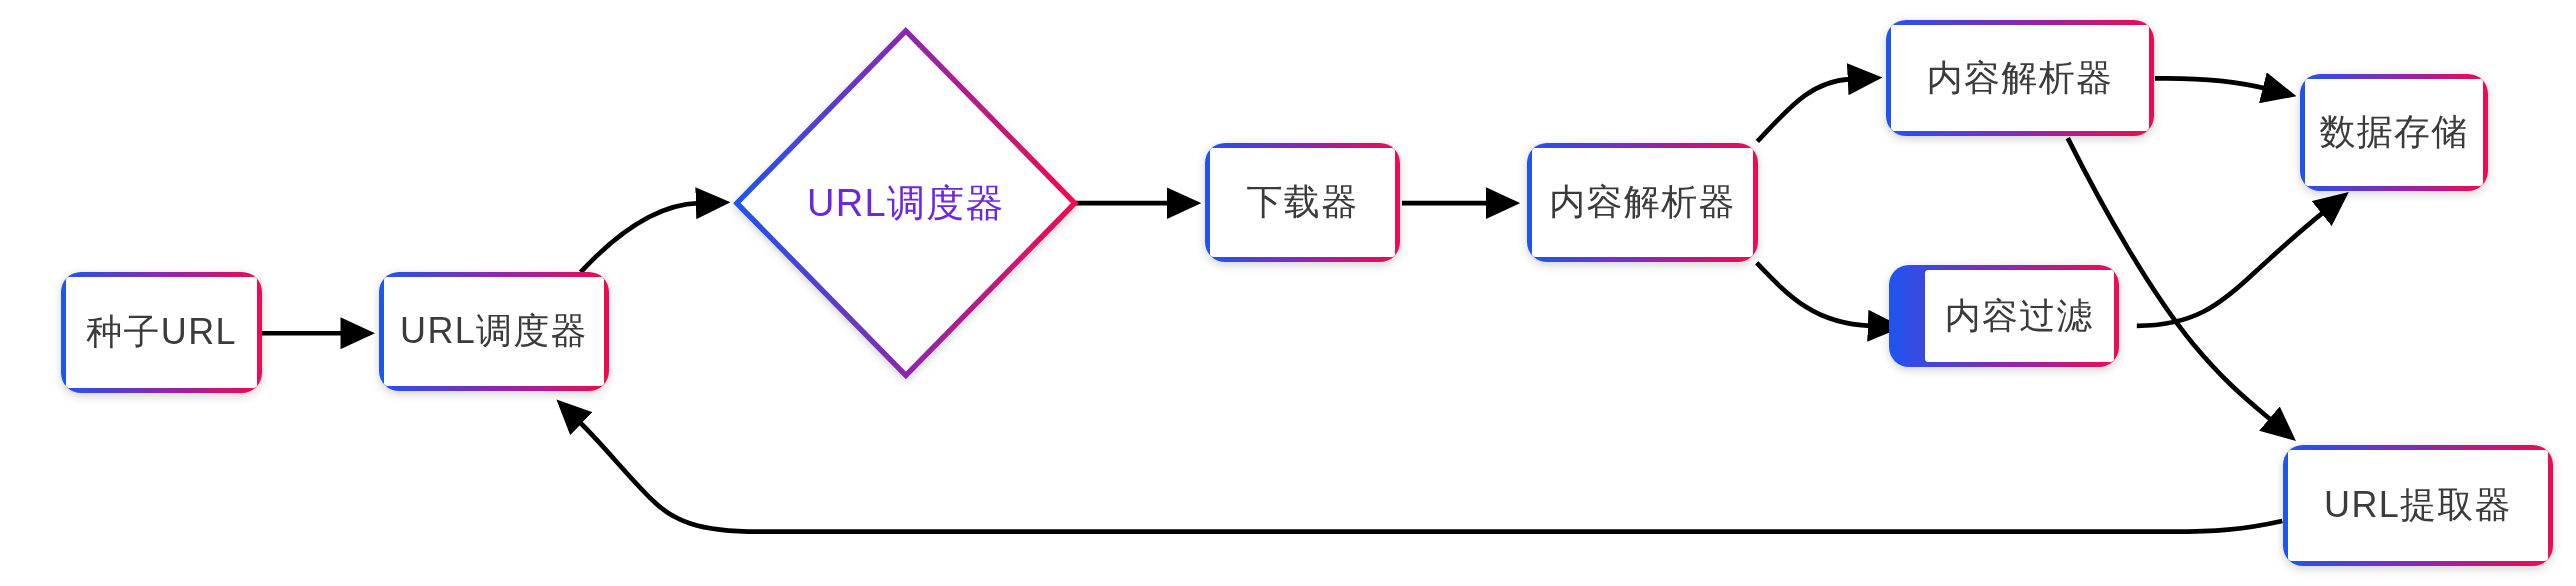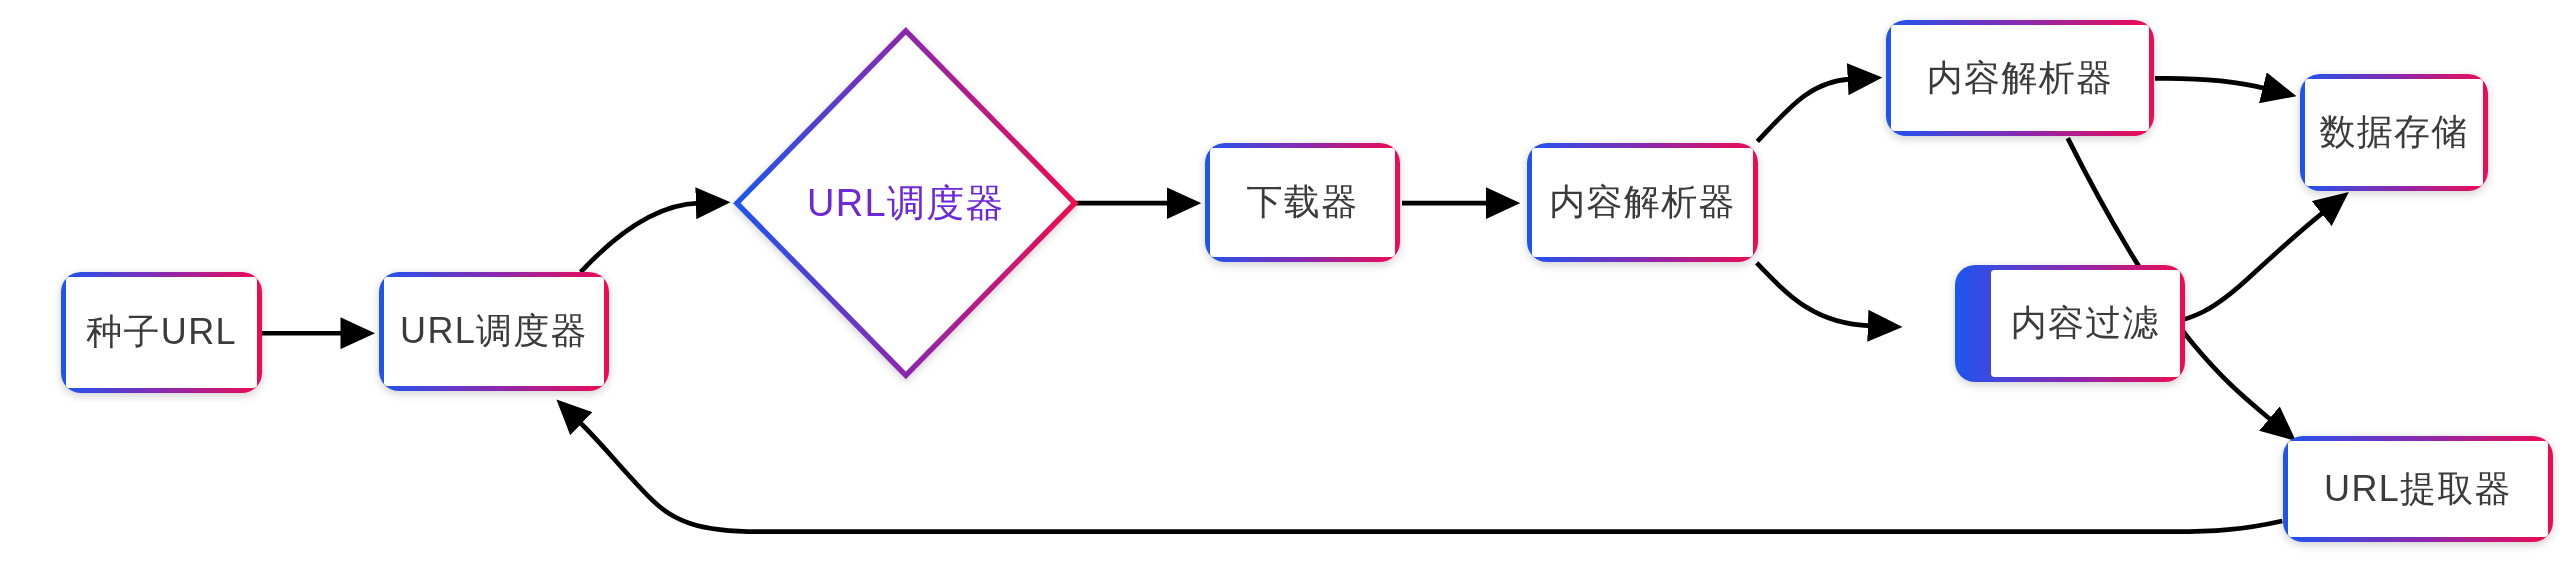--- a/index.html
+++ b/index.html
@@ -33,23 +33,23 @@
     color:#3b3b3b;
     letter-spacing:1.3px;
     white-space:nowrap;
   }
   
   #n-seed      {left:19px;  top:272px; width:201px; height:121px;margin-left:42px;}
   #n-queue     {left:379px; top:272px; width:230px; height:119px;}
   #n-downloader{left:1205px;top:143px; width:195px; height:119px;}
   #n-pagecontent{left:1527px;top:143px;width:231px; height:119px;}
   #n-parser    {left:1886px;top:20px;  width:268px; height:116px;}
-  #n-filter    {left:1955px;top:265px; width:230px; height:117px;padding-left:36px;}
+  #n-filter    {left:1889px;top:265px; width:230px; height:102px;padding-left:36px;}
   #n-storage   {left:2300px;top:74px; width:188px; height:117px;}
-  #n-extractor {left:2283px;top:436px; width:270px; height:106px;}
+  #n-extractor {left:2283px;top:445px; width:270px; height:121px;}
   
   #diamond-label{
     position:absolute;
     left:745px; top:176px; width:322px; height:54px;
     display:flex;align-items:center;justify-content:center;
     font-size:38px;color:#6d28d9;letter-spacing:1.3px;
   }
 </style>
 </head>
 <body>

